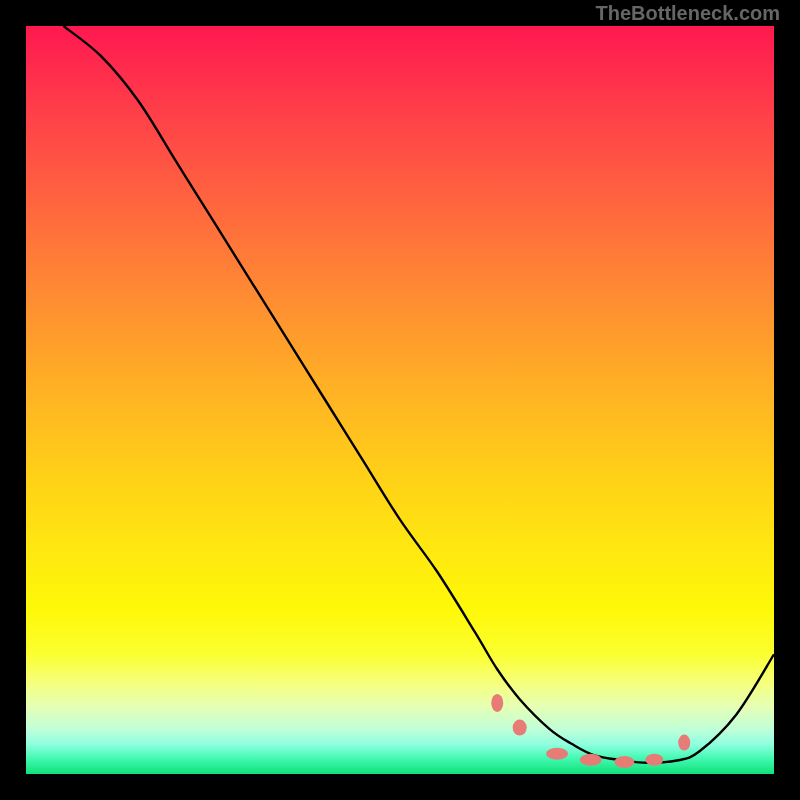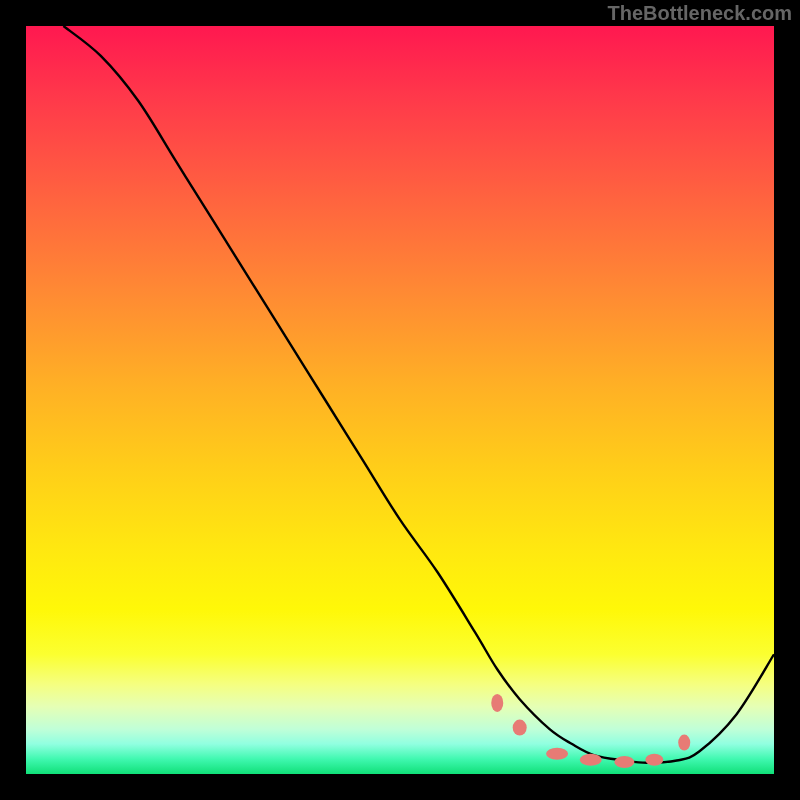--- a/index.html
+++ b/index.html
@@ -13,21 +13,21 @@
   }
   .container {
     width: 800px;
     height: 800px;
     background: #000;
     position: relative;
   }
   .attribution {
     position: absolute;
     top: 2px;
-    right: 8px;
+    right: 20px;
     color: #666;
     font-size: 20px;
     font-weight: bold;
   }
   .plot-area {
     position: absolute;
     left: 26px;
     top: 26px;
     width: 748px;
     height: 748px;

